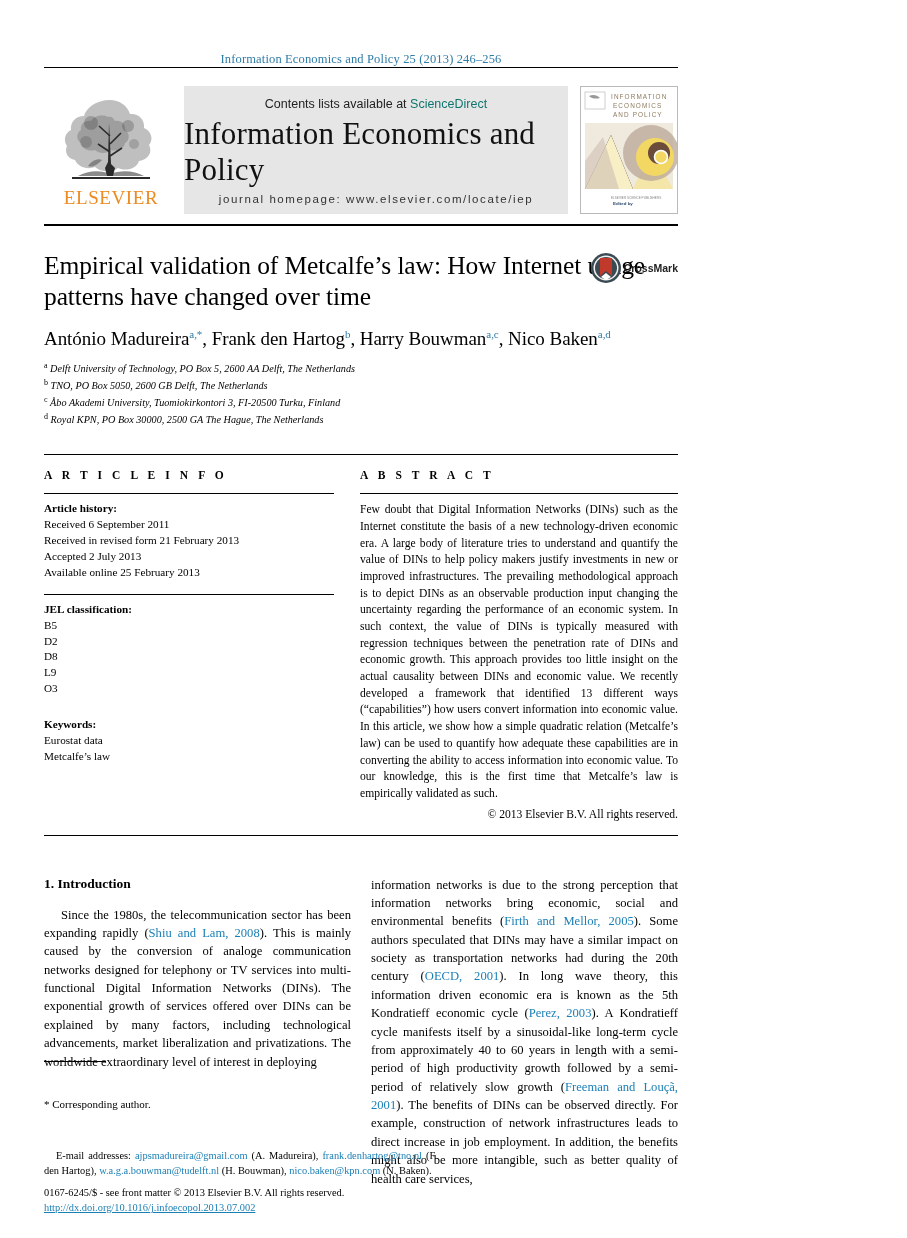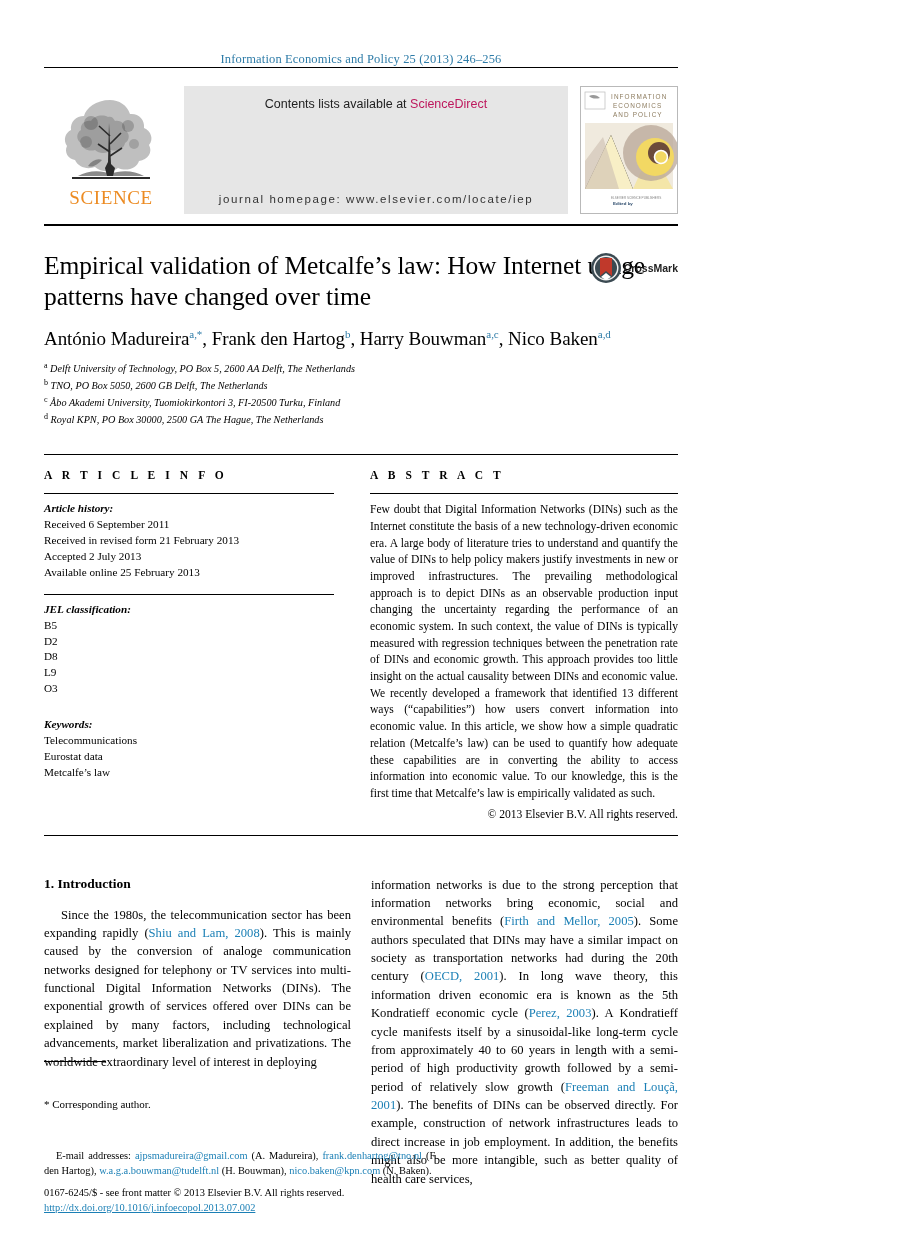--- a/index.html
+++ b/index.html
@@ -64,21 +64,21 @@
     align-items: center;
     justify-content: space-between;
     padding: 11px 0 9px 0;
     margin: 0 12px 0 6px;
   }
   .contents-line {
     font-family: "Liberation Sans", sans-serif;
     font-size: 12.5px;
     color: #222;
   }
-  .contents-line .sd { color: #be185d; }
+  .contents-line .sd { color: #0f766e; }
   .journal-name {
     font-family: "Liberation Serif", serif;
     font-size: 31px;
     color: #111;
     letter-spacing: .2px;
   }
   .homepage-line {
     font-family: "Liberation Sans", sans-serif;
     font-size: 11.5px;
     color: #333;
@@ -132,37 +132,37 @@
     font-family: "Liberation Sans", sans-serif;
     font-size: 10.5px;
     font-weight: bold;
     color: #222;
   }
 
   
   .infoabs-rule-top { border-top: 1.6px solid #000; margin-top: 26px; }
   .infoabs {
     display: flex;
-    gap: 36px;
+    gap: 26px;
     padding-top: 14px;
   }
   .col-info { flex: 0 0 290px; }
   .col-abs { flex: 1 1 auto; }
 
   .sec-head {
     font-family: "Liberation Serif", serif;
     font-weight: bold;
     font-size: 11.5px;
     letter-spacing: 3.6px;
     margin-bottom: 12px;
   }
   .thin-rule { border-top: 1.1px solid #000; }
 
   .info-group { padding-top: 7px; font-size: 11.2px; line-height: 1.42; }
-  .info-group .lbl { font-style: italic; font-weight: bold; }
+  .info-group .lbl { font-weight: bold; }
   .info-group-spacer { height: 13px; }
 
   .abstract-text {
     padding-top: 8px;
     font-size: 11.6px;
     line-height: 1.44;
     text-align: justify;
   }
   .copyright { text-align: right; margin-top: 5px; font-size: 11.6px; }
 
@@ -238,28 +238,29 @@
           <path d="M52 46 L41 36 M52 54 L63 43 M52 62 L40 54 M52 66 L64 58" stroke="#2b2b2b" stroke-width="1.6" fill="none"></path>
           <path d="M20 86 C30 80 44 80 52 84 C62 80 76 80 86 86 Z" opacity="0.55"></path>
           <path d="M14 88 L92 88" stroke="#2b2b2b" stroke-width="2" fill="none"></path>
           <circle cx="33" cy="33" r="7" opacity="0.25"></circle>
           <circle cx="70" cy="36" r="6" opacity="0.25"></circle>
           <circle cx="28" cy="52" r="6" opacity="0.2"></circle>
           <circle cx="76" cy="54" r="5" opacity="0.2"></circle>
           <path d="M30 76 C34 70 40 68 44 70 C40 74 35 78 30 76 Z" opacity="0.4"></path>
         </g>
       </svg>
-      <div class="elsevier-word">SCIENCE</div>
+      <div class="elsevier-word">ELSEVIER</div>
     </div>
 
     <div class="journal-band">
       <div class="contents-line">
         <span>Contents lists available at</span>
         <span class="sd">ScienceDirect</span>
       </div>
+      <div class="journal-name">Information Economics and Policy</div>
       <div class="homepage-line">journal homepage: www.elsevier.com/locate/iep</div>
     </div>
 
     <div class="cover-thumb">
       <svg width="96" height="126" viewBox="0 0 96 126">
         <rect x="0" y="0" width="96" height="126" fill="#ffffff"></rect>
         <rect x="4" y="5" width="20" height="17" fill="#ffffff" stroke="#bbb" stroke-width="0.7"></rect>
         <path d="M8 9 C12 7 16 8 19 11 C15 12 11 12 8 9 Z" fill="#999"></path>
         <text x="30" y="12" font-family="Liberation Sans, sans-serif" font-size="6.4" letter-spacing="1.1" fill="#8c7b5e">INFORMATION</text>
         <text x="32" y="21" font-family="Liberation Sans, sans-serif" font-size="6.4" letter-spacing="1.1" fill="#8c7b5e">ECONOMICS</text>
@@ -326,21 +327,20 @@
         <div class="lbl">JEL classification:</div>
         <div>B5</div>
         <div>D2</div>
         <div>D8</div>
         <div>L9</div>
         <div>O3</div>
       </div>
       <div class="info-group-spacer"></div>
       <div class="info-group">
         <div class="lbl">Keywords:</div>
-        <div>Telecommunications</div>
         <div>Eurostat data</div>
         <div>Metcalfe’s law</div>
       </div>
     </div>
 
     <div class="col-abs">
       <div class="sec-head">A B S T R A C T</div>
       <div class="thin-rule"></div>
       <div class="abstract-text">Few doubt that Digital Information Networks (DINs) such as the Internet constitute the basis of a new technology-driven economic era. A large body of literature tries to understand and quantify the value of DINs to help policy makers justify investments in new or improved infrastructures. The prevailing methodological approach is to depict DINs as an observable production input changing the uncertainty regarding the performance of an economic system. In such context, the value of DINs is typically measured with regression techniques between the penetration rate of DINs and economic growth. This approach provides too little insight on the actual causality between DINs and economic value. We recently developed a framework that identified 13 different ways (“capabilities”) how users convert information into economic value. In this article, we show how a simple quadratic relation (Metcalfe’s law) can be used to quantify how adequate these capabilities are in converting the ability to access information into economic value. To our knowledge, this is the first time that Metcalfe’s law is empirically validated as such.</div>
       <div class="copyright">© 2013 Elsevier B.V. All rights reserved.</div>

